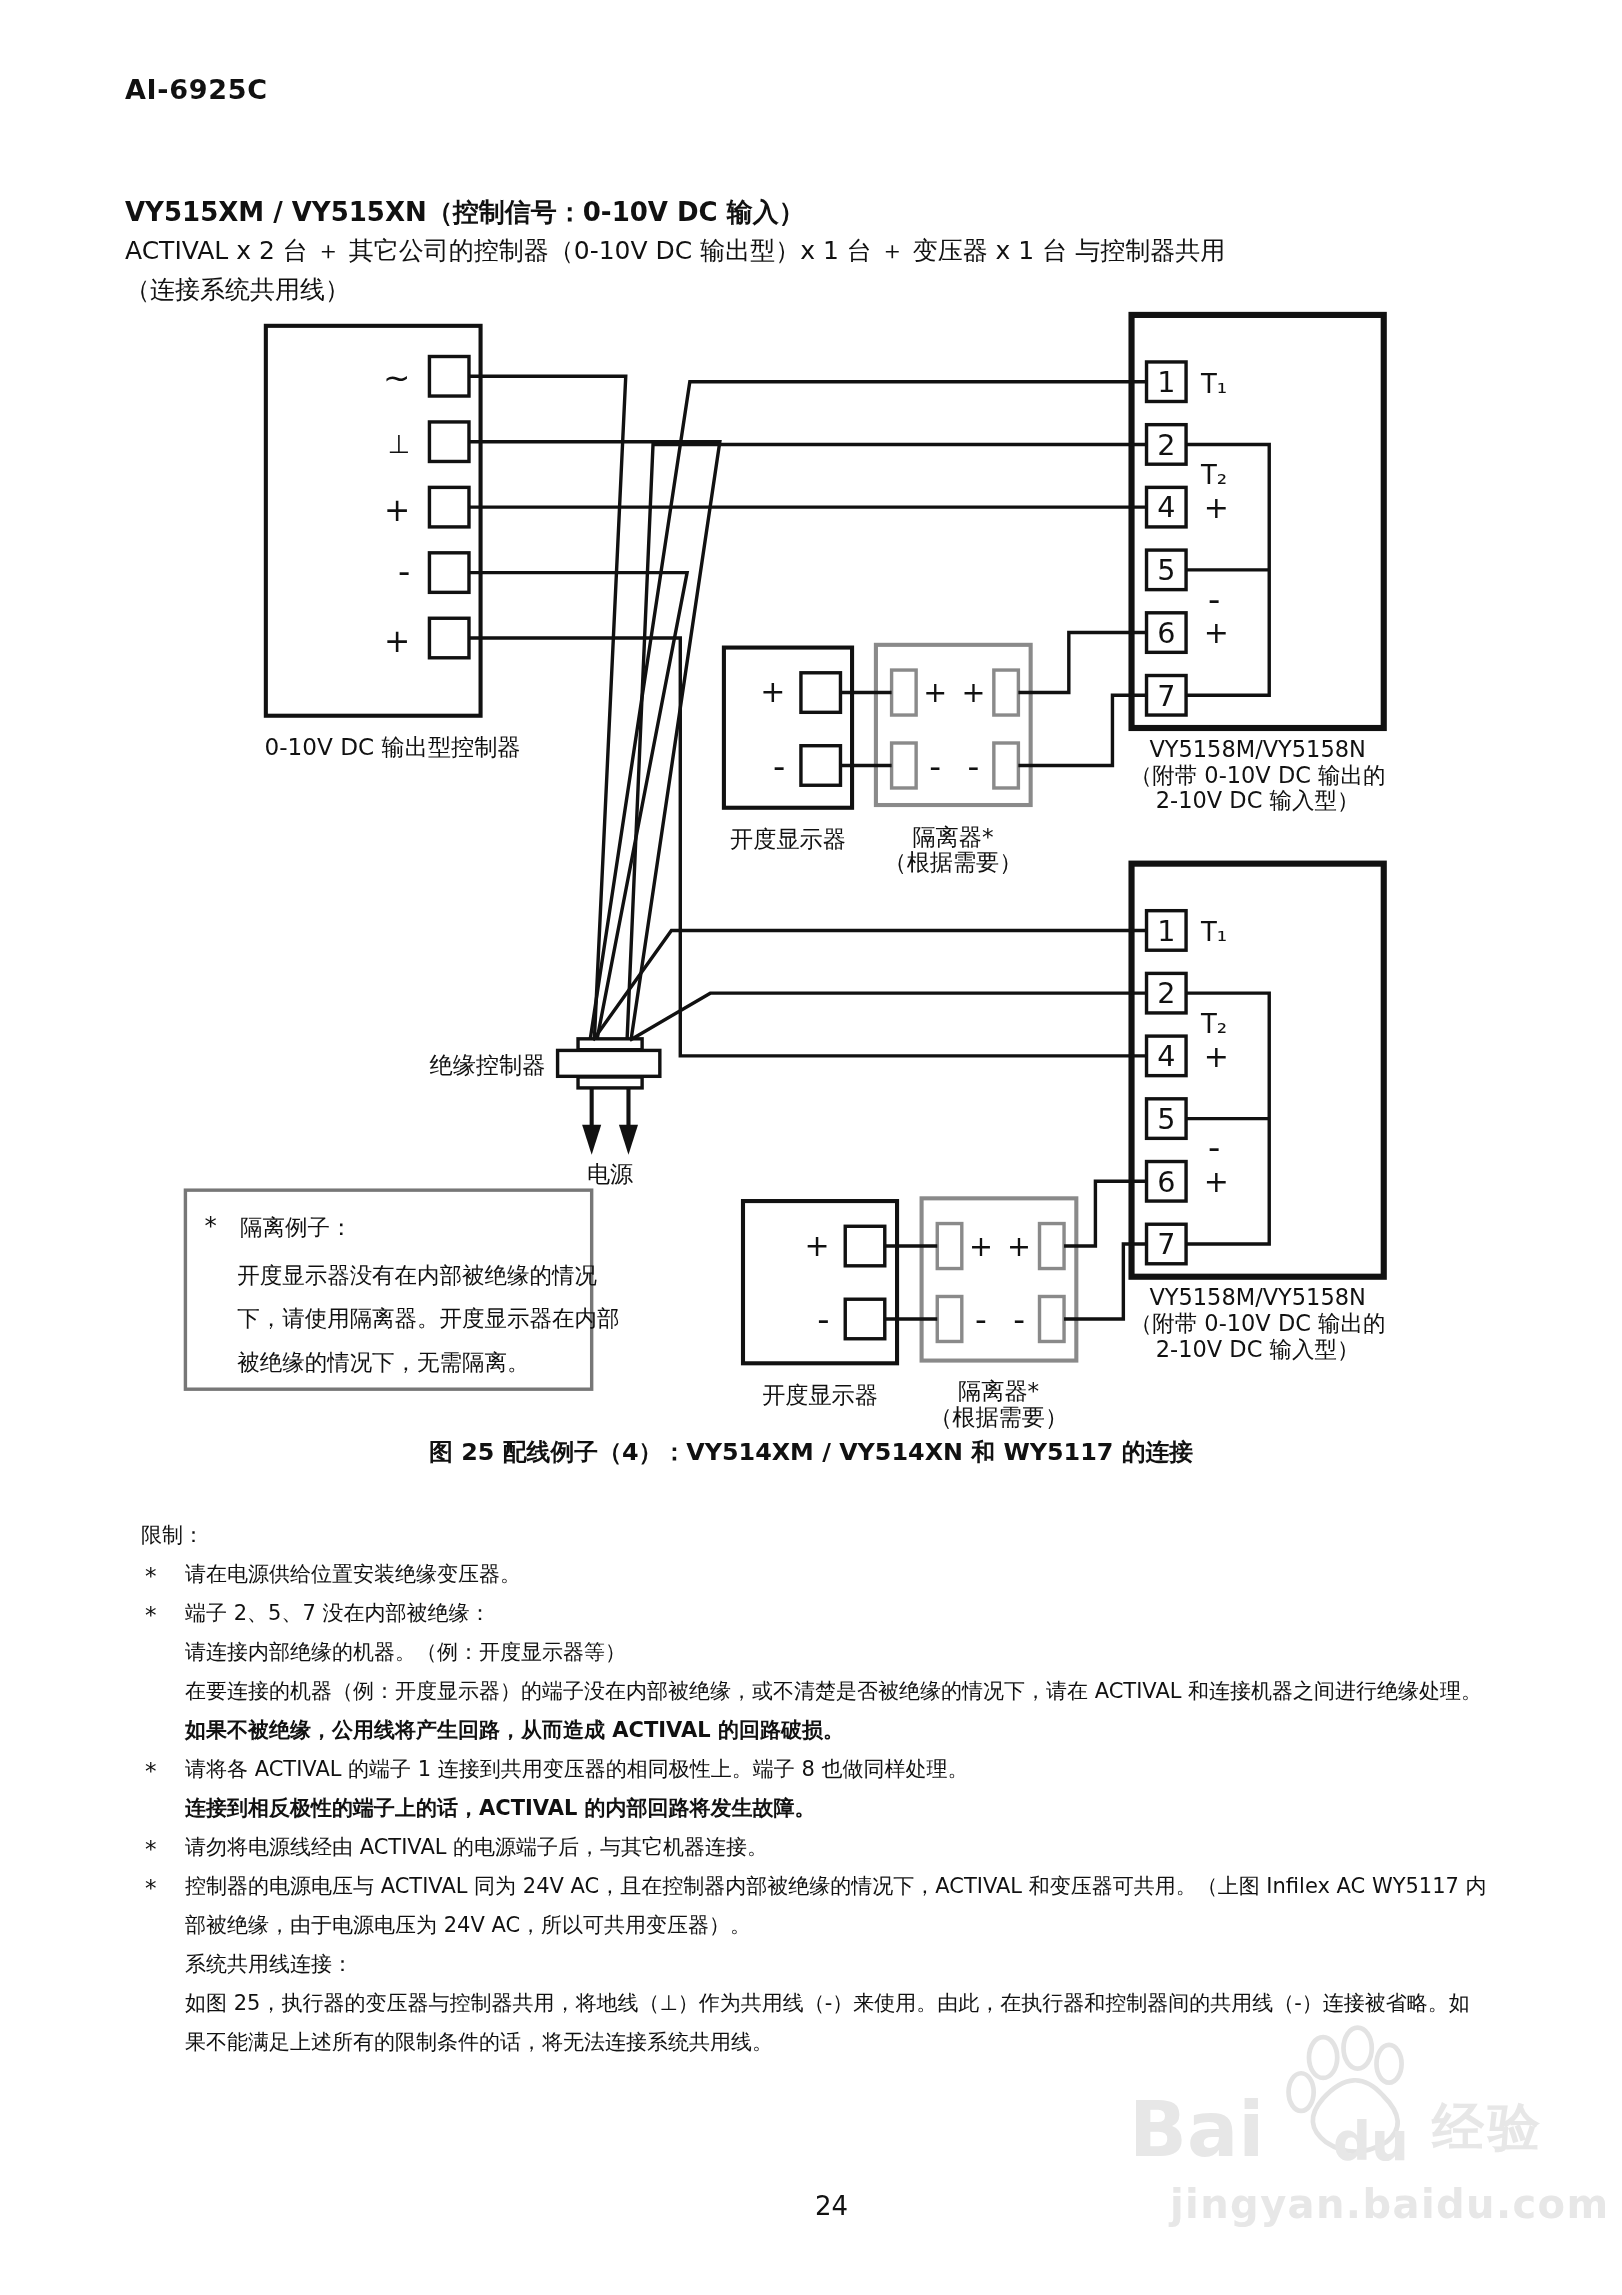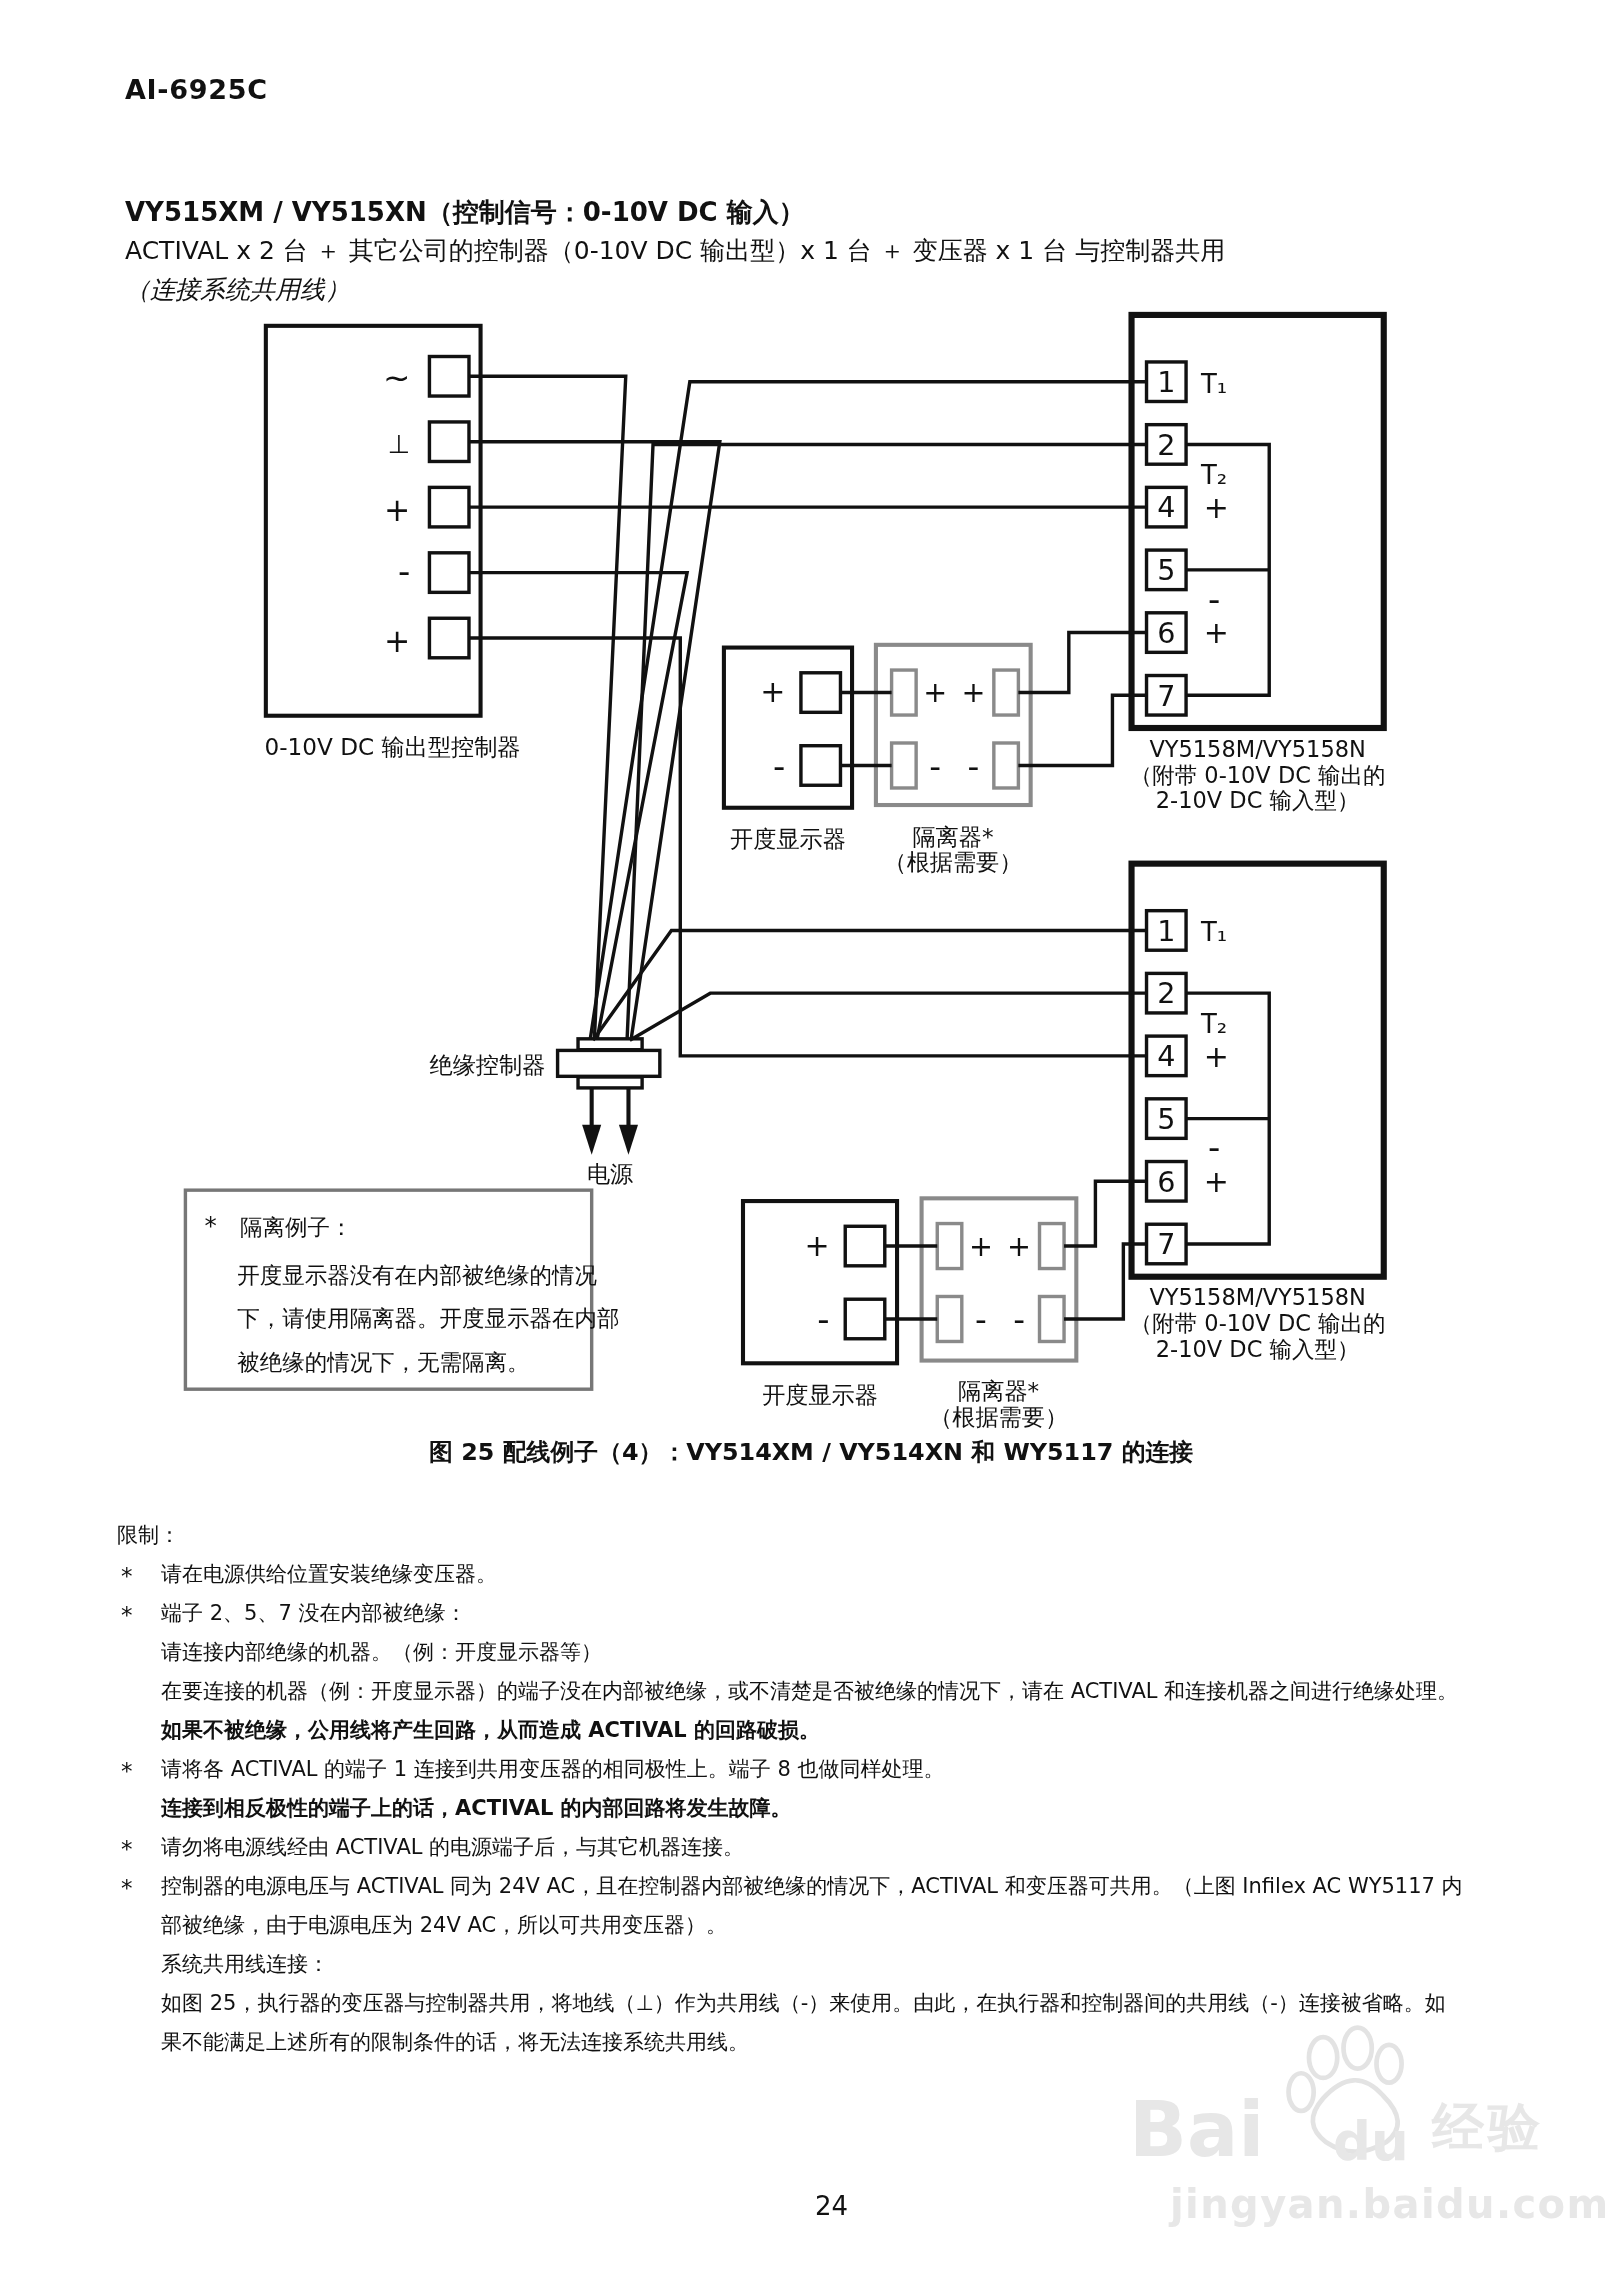--- a/index.html
+++ b/index.html
@@ -2,24 +2,24 @@
 <html style="font-size:11px"><head>
 <meta charset="utf-8">
 <style>
   html,body{margin:0;padding:0;background:#ffffff;}
   body{width:1623px;height:2295px;position:relative;overflow:hidden;
        font-family:"DejaVu Sans","Liberation Sans",sans-serif;color:#111;}
   .abs{position:absolute;}
   .doc-code{left:125px;top:74px;font-size:27px;font-weight:bold;letter-spacing:0.7px;}
   .h-title{left:125px;top:195px;font-size:26px;font-weight:bold;white-space:nowrap;}
   .h-line2{left:125px;top:234px;font-size:25px;white-space:nowrap;}
-  .h-line3{left:125px;top:273px;font-size:25px;white-space:nowrap;font-style:italic;}
+  .h-line3{left:125px;top:273px;font-size:25px;white-space:nowrap;}
   svg{position:absolute;left:0;top:0;}
   svg text{font-family:"DejaVu Sans","Liberation Sans",sans-serif;fill:#111;}
-  .restrictions{left:117px;top:1516px;width:1472px;}
+  .restrictions{left:141px;top:1516px;width:1472px;}
   .r-line{height:39px;line-height:39px;font-size:21px;white-space:nowrap;position:relative;}
   .r-indent,.r-bullet{padding-left:44px;}
   .r-bold{font-weight:bold;}
   .r-line .bullet{position:absolute;left:4.1px;top:2px;font-size:23px;}
   .page-number{left:0;right:0;top:2191px;text-align:center;font-size:26px;padding-left:40px;}
   .watermark{left:1129px;top:2058px;width:477px;color:#e7e7e7;font-weight:bold;}
   .wm-row{position:relative;height:109px;}
   .wm-bai{position:absolute;left:0;top:27px;font-size:76px;}
   .wm-du{position:absolute;left:204px;top:53px;font-size:53px;}
   .wm-cn{position:absolute;left:303px;top:35px;font-size:52px;letter-spacing:4.1px;}

